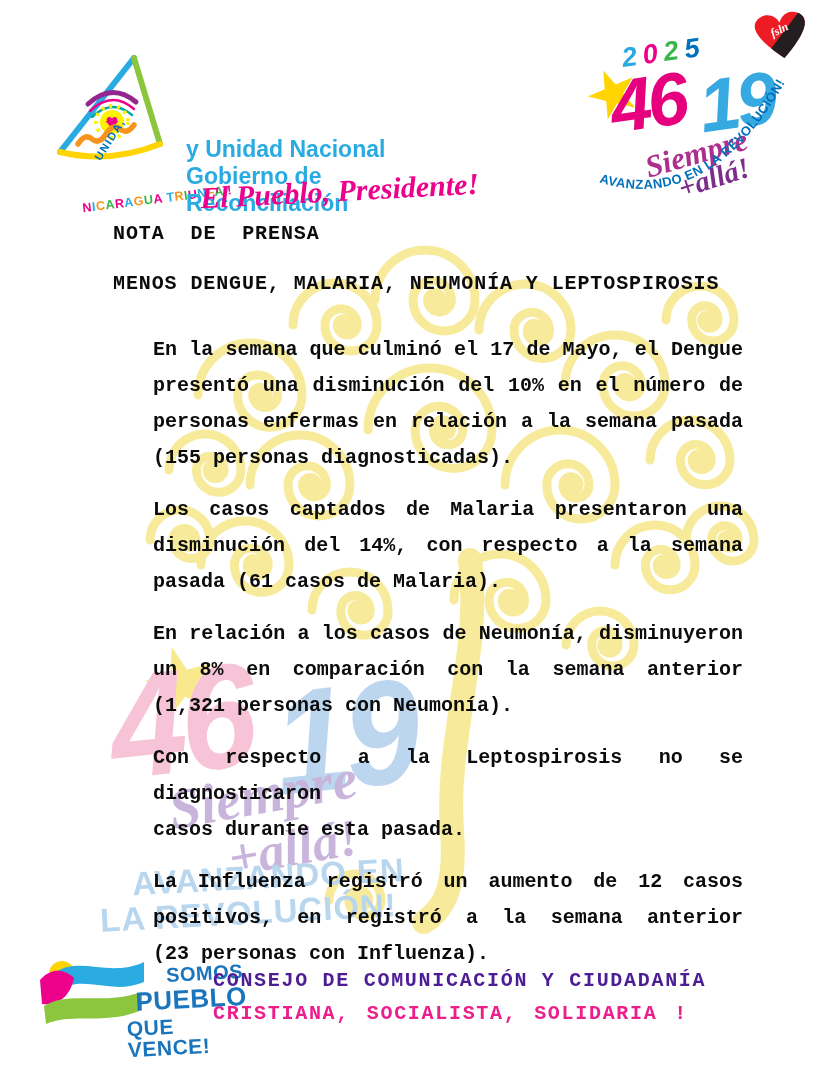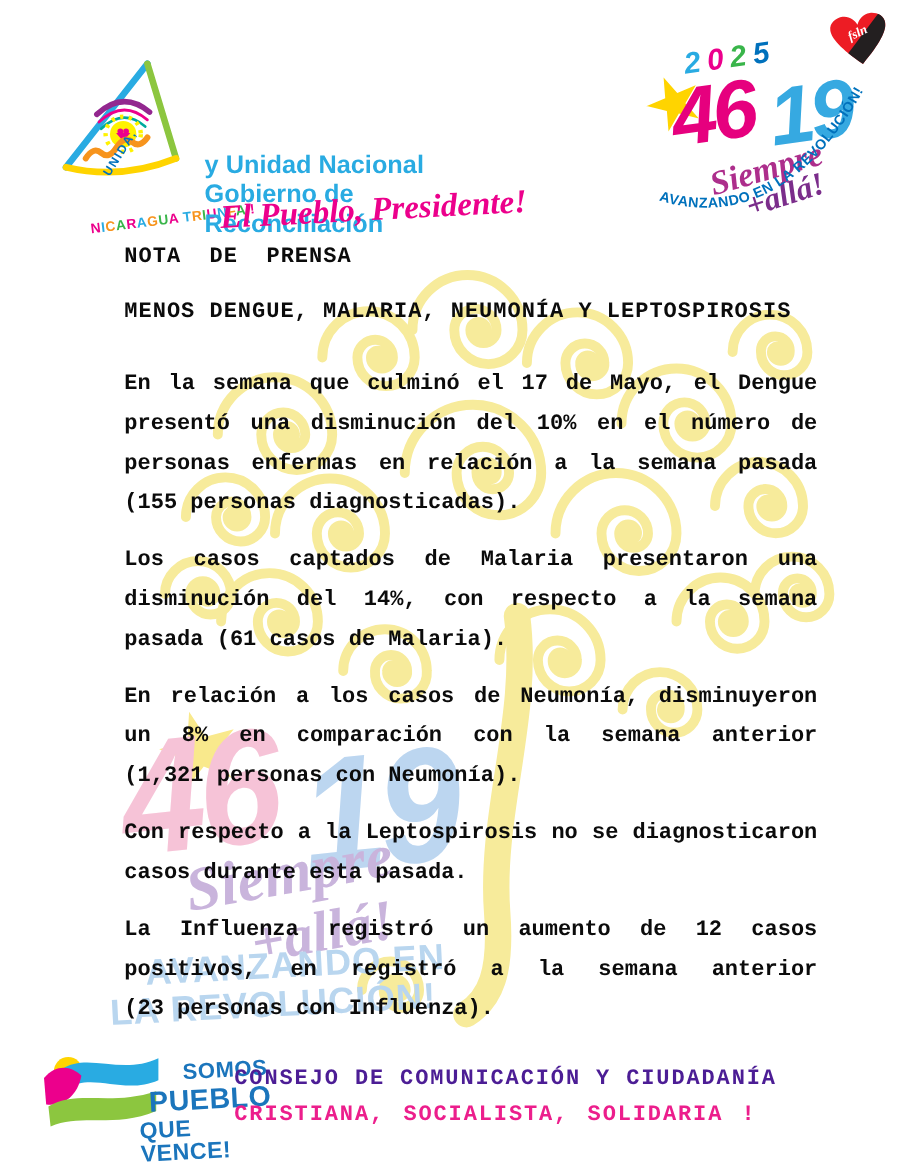--- a/index.html
+++ b/index.html
@@ -45,21 +45,21 @@
   .masalla{position:absolute;left:72px;top:132px;color:#7B2D8B;font-size:29px;
      font-style:italic;font-weight:bold;transform:rotate(-10deg);
      font-family:"Liberation Serif","DejaVu Serif",serif;white-space:nowrap;}
   .arc-svg{position:absolute;left:-18px;top:6px;}
   
   .doc{position:absolute;left:113px;top:216px;width:630px;z-index:3;color:#0b0b0b;
      font-family:"Liberation Mono","DejaVu Sans Mono",monospace;font-weight:bold;
      font-size:20px;line-height:36px;}
   .title1{letter-spacing:.9px;word-spacing:13px;}
   .title2{letter-spacing:.9px;margin-top:14px;}
-  .para{margin-top:16px;}
+  .para{margin-top:16px;margin-left:40px;}
   .para.first{margin-top:30px;}
   .jline{text-align:justify;text-align-last:justify;}
   .lline{text-align:left;}
   
   .footer-logo{position:absolute;left:36px;top:956px;width:205px;height:92px;z-index:3;}
   .waves-svg{position:absolute;left:0;top:4px;}
   .fl-text{position:absolute;left:92px;top:8px;color:#1B75BC;font-weight:800;
      transform:rotate(-3deg);line-height:1;}
   .fl-somos{font-size:20px;margin-left:40px;letter-spacing:.5px;}
   .fl-pueblo{font-size:26px;margin-left:8px;margin-top:2px;letter-spacing:.5px;}

